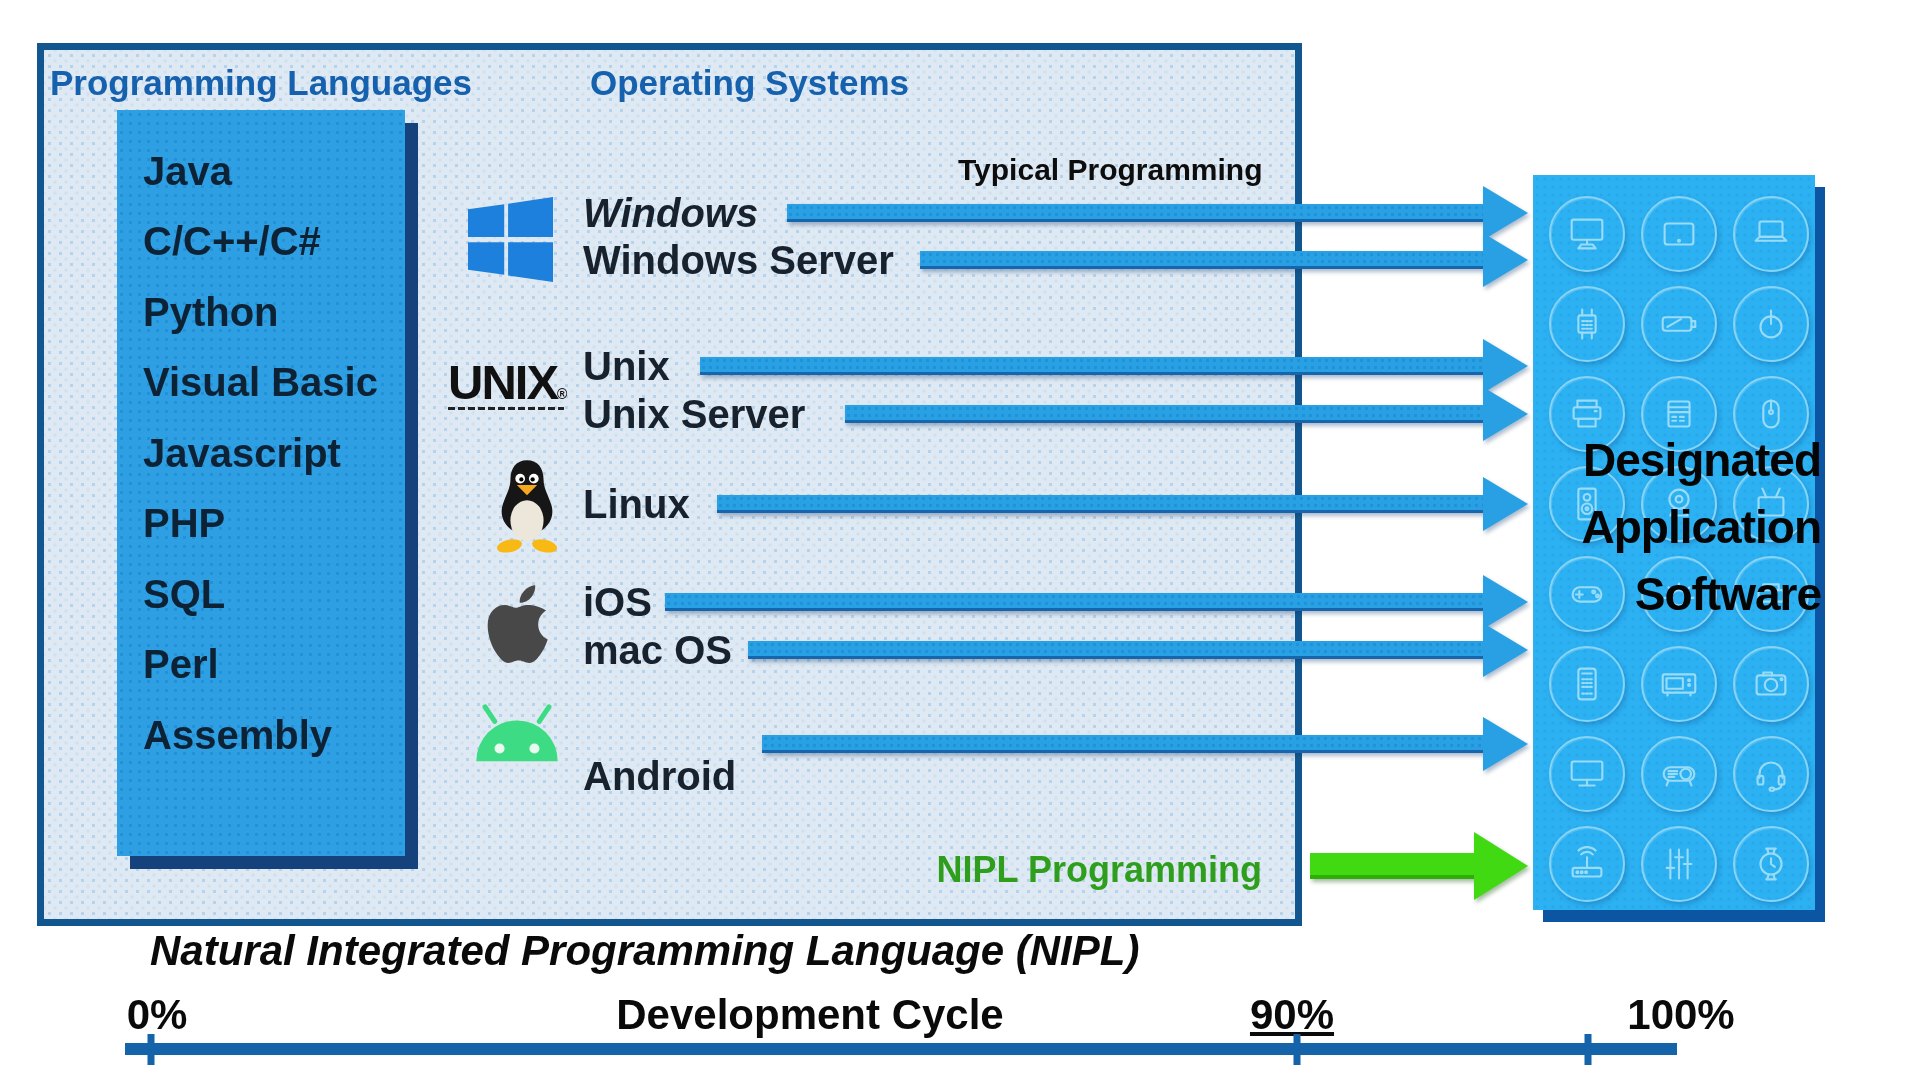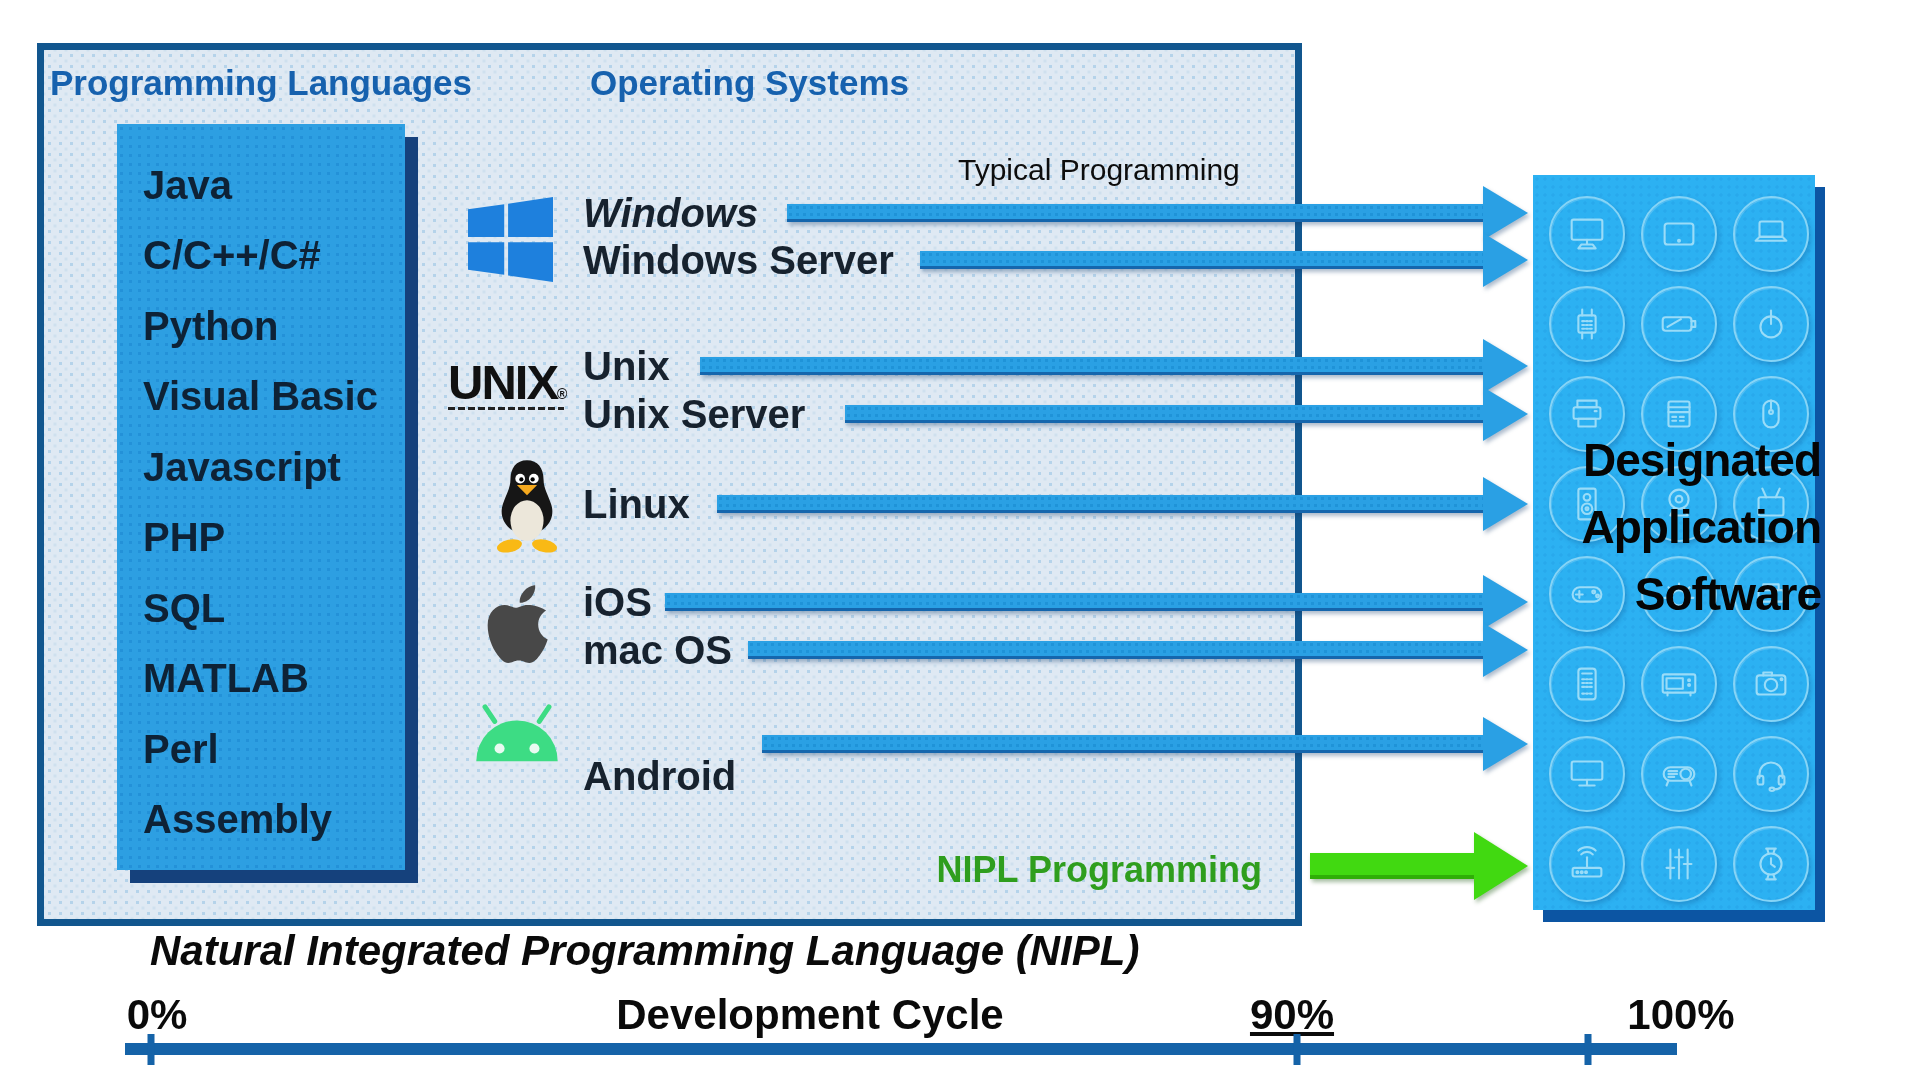--- a/index.html
+++ b/index.html
@@ -10,21 +10,21 @@
   #outer-box{position:absolute;left:37px;top:43px;width:1265px;height:883px;
     border:7px solid #11568e;box-sizing:border-box;
     background-color:#dfe9f3;
     background-image:radial-gradient(circle,#b5d3ea 1.7px,transparent 1.9px),
                      radial-gradient(circle,#cfe0ee 1.7px,transparent 1.9px);
     background-size:11px 11px;background-position:0 0,5.5px 5.5px;}
 
   .section-header{position:absolute;font-size:35px;font-weight:bold;color:#1661ae;white-space:nowrap;}
 
   
-  #languages-box{position:absolute;left:117px;top:124px;width:288px;height:746px;
+  #languages-box{position:absolute;left:117px;top:110px;width:288px;height:746px;
     background-color:#2d9fe2;
     background-image:radial-gradient(circle,#2391d8 1.7px,transparent 1.9px);
     background-size:9px 9px;
     box-shadow:13px 13px 0 #15417c;padding:26px 12px 0 26px;box-sizing:border-box;}
   .language-item{height:70.5px;display:flex;align-items:center;
     font-size:40px;font-weight:bold;color:#0e2236;white-space:nowrap;}
 
   
   .os-label{position:absolute;left:583px;font-size:40px;font-weight:bold;color:#17222e;
     white-space:nowrap;transform:translateY(-50%);}
@@ -40,21 +40,21 @@
     border-left:45px solid #2aa0e4;}
 
   #nipl-arrow{position:absolute;height:72px;transform:translateY(-50%);
     filter:drop-shadow(2px 3px 2px rgba(30,90,20,.4));}
   #nipl-arrow .shaft{position:absolute;left:0;right:48px;top:50%;margin-top:-13px;height:22px;
     background:#41d911;border-bottom:4px solid #2fae07;}
   #nipl-arrow .head{position:absolute;right:0;top:50%;margin-top:-34px;width:0;height:0;
     border-top:34px solid transparent;border-bottom:34px solid transparent;
     border-left:54px solid #41d911;}
 
-  #typical-programming{position:absolute;left:958px;top:153px;font-size:30px;font-weight:normal;color:#0d0d0d;white-space:nowrap;}
+  #typical-programming{position:absolute;left:958px;top:153px;font-size:30px;font-weight:bold;color:#0d0d0d;white-space:nowrap;}
   #nipl-programming{position:absolute;right:658px;top:849px;font-size:36px;font-weight:bold;color:#2f9e1d;white-space:nowrap;}
 
   
   .logo{position:absolute;}
   #unix-logo{left:448px;top:360px;width:132px;color:#111;}
   #unix-logo .unix-word{font-size:49px;font-weight:800;letter-spacing:-2px;line-height:44px;font-family:"Liberation Sans",sans-serif;}
   #unix-logo .unix-reg{font-size:14px;font-weight:bold;vertical-align:baseline;}
   #unix-logo .unix-subline{margin-top:3px;width:116px;height:3px;
      background:repeating-linear-gradient(90deg,#222 0 7px,transparent 7px 10px);}
 
@@ -93,21 +93,20 @@
 
   <div id="languages-box">
     <div id="language-list">
         <div class="language-item">Java</div>
         <div class="language-item">C/C++/C#</div>
         <div class="language-item">Python</div>
         <div class="language-item">Visual Basic</div>
         <div class="language-item">Javascript</div>
         <div class="language-item">PHP</div>
         <div class="language-item">SQL</div>
-        <div class="language-item">MATLAB</div>
         <div class="language-item">Perl</div>
         <div class="language-item">Assembly</div>
       </div>
   </div>
 
   <div id="typical-programming">Typical Programming</div>
   <div id="nipl-programming">NIPL Programming</div>
 
   <div class="logo" style="left:468px;top:197px;width:85px;height:85px;">
     <svg width="85" height="85" viewBox="0 0 88 88">

